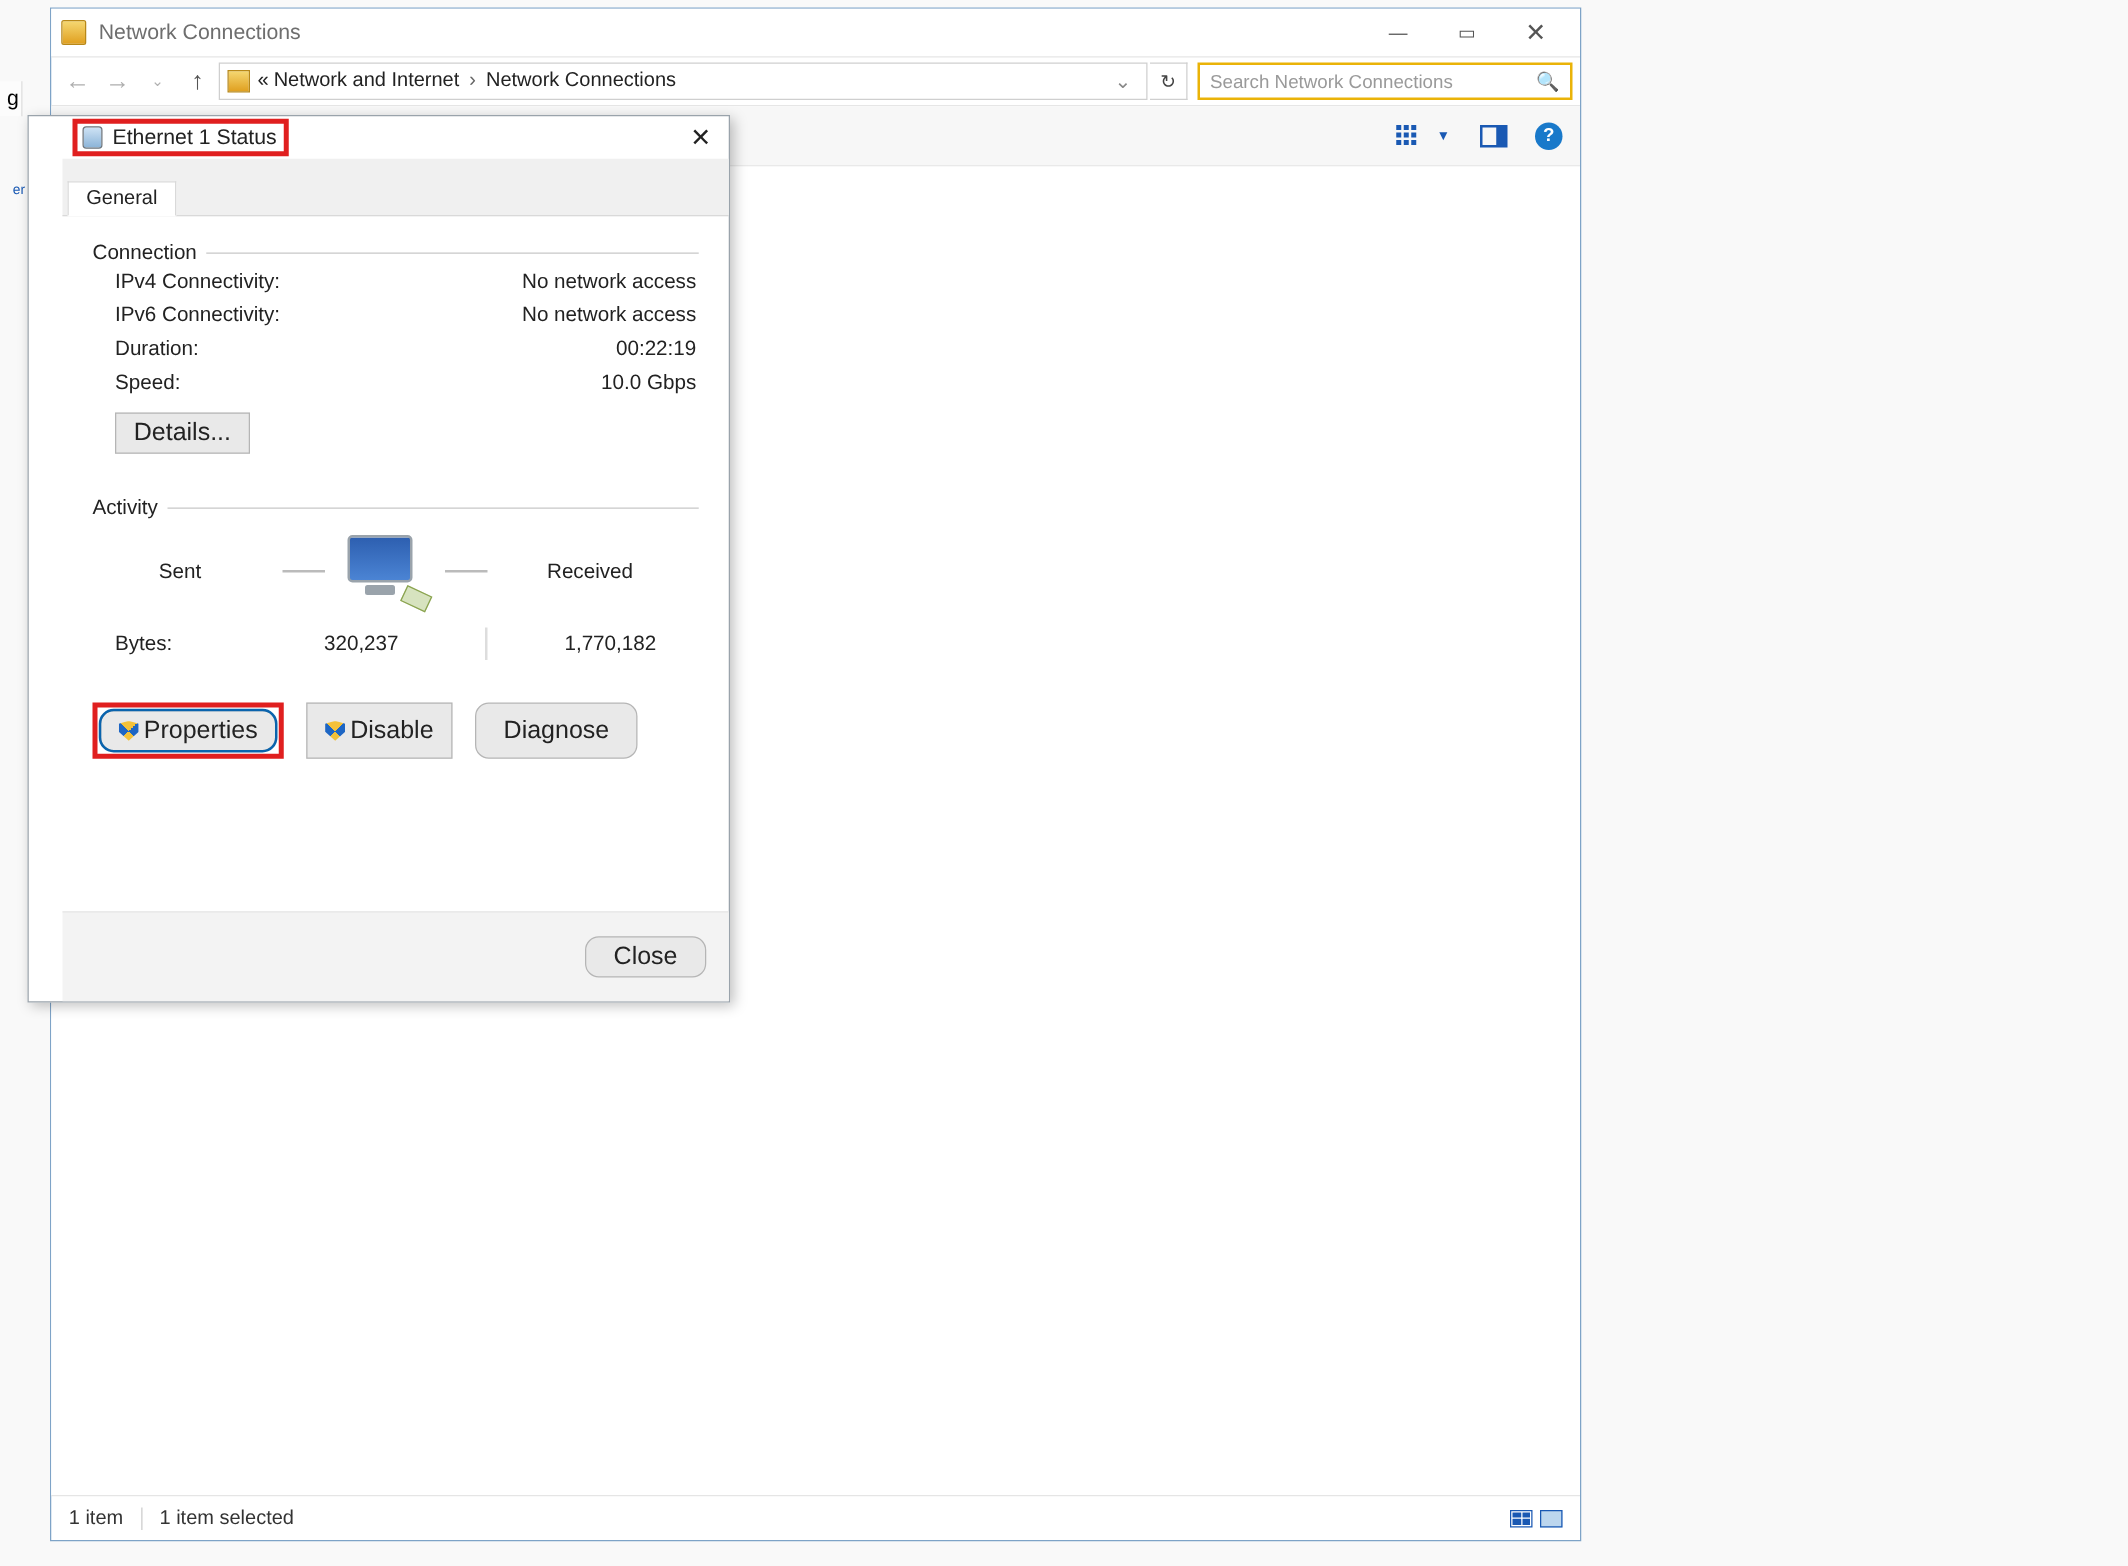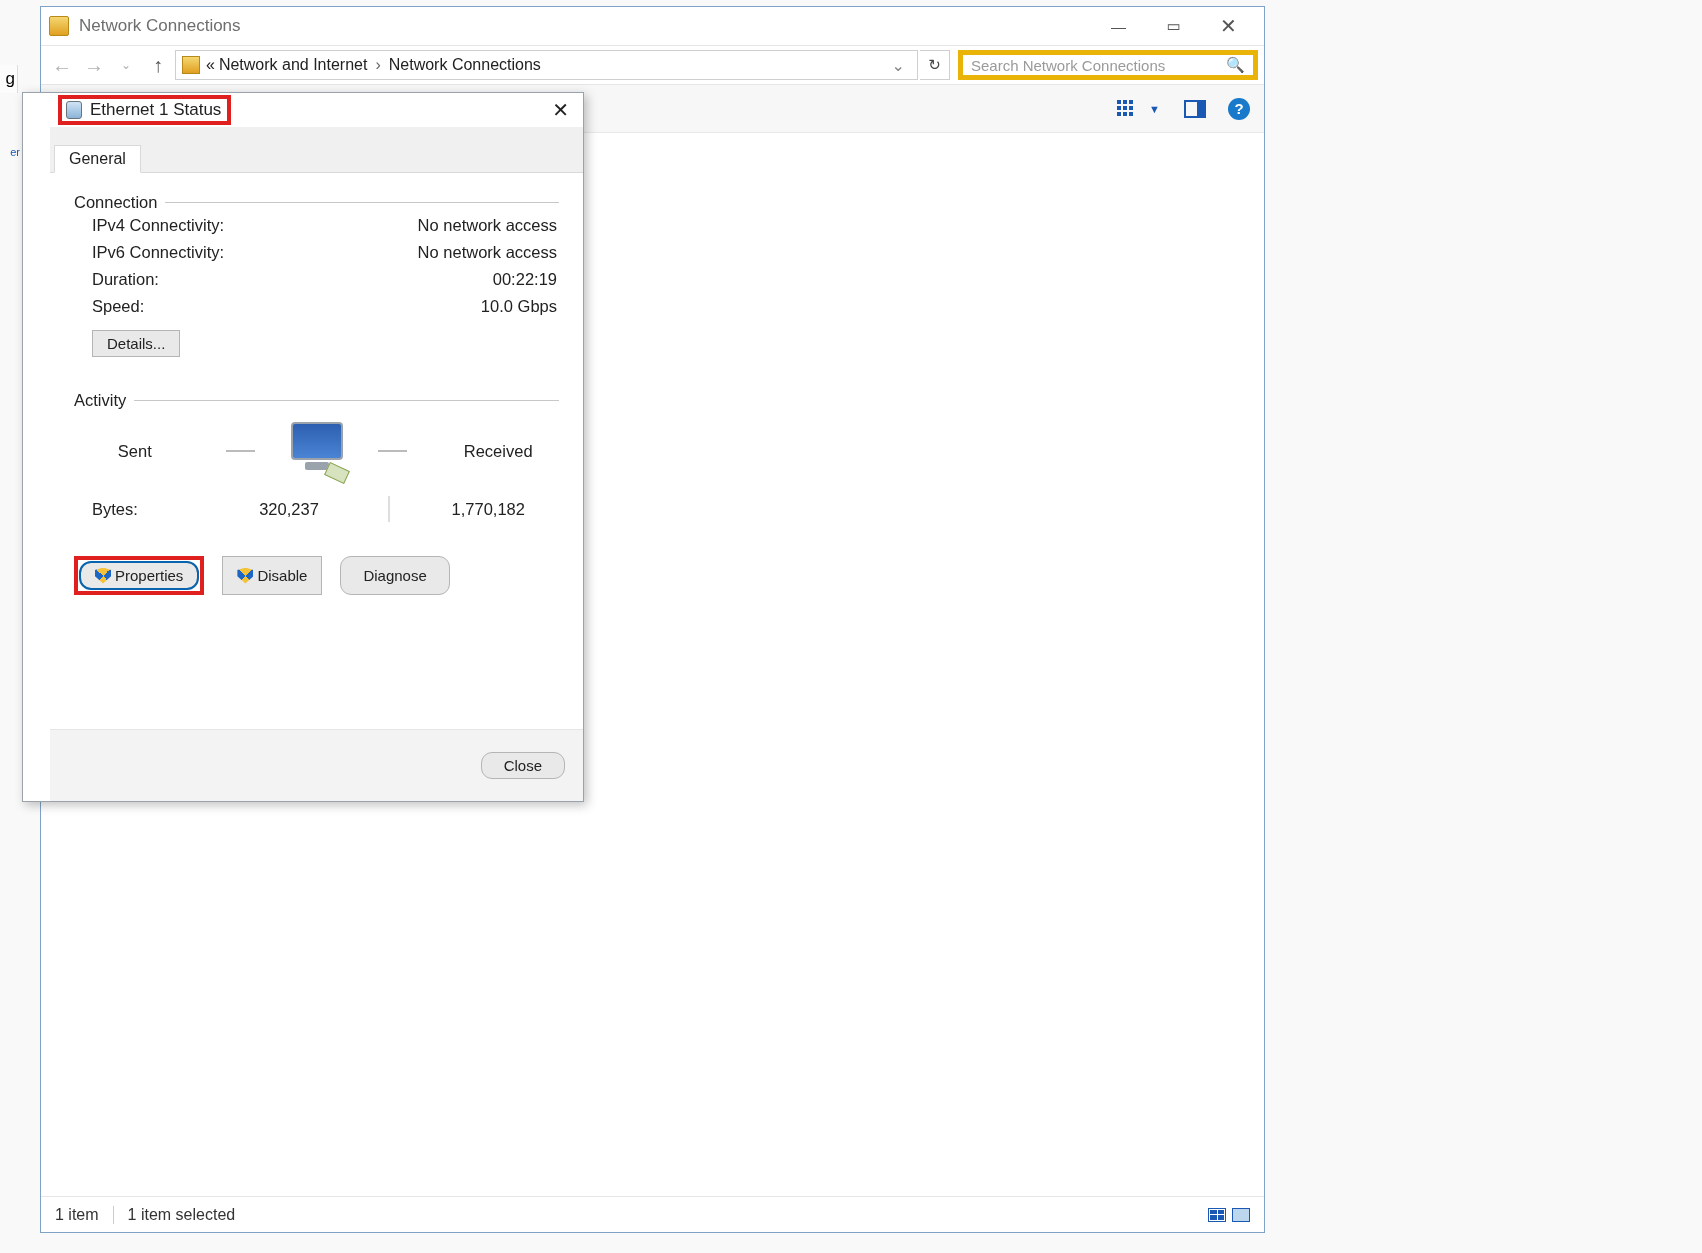--- a/index.html
+++ b/index.html
@@ -27,21 +27,21 @@
   .nav-arrow.up { color:#555; }
   .addr {
     flex:1; height:30px; border:1px solid #cfcfcf; display:flex; align-items:center; padding:0 6px; font-size:16px;
   }
   .addr .folder-ic { width:18px;height:18px;background:linear-gradient(#f5d771,#e0a020);border:1px solid #b88818;margin-right:6px;}
   .addr .crumb { padding:0 4px; }
   .addr .sep { padding:0 4px; color:#666;}
   .addr-end { color:#888; margin-left:auto; padding:0 6px;}
   .refresh { width:30px; height:30px; border:1px solid #cfcfcf; border-left:none; display:flex;align-items:center;justify-content:center;font-size:15px;color:#444;}
   .search {
-    width:300px; height:30px; border:5px solid #eab308; margin-left:6px; display:flex; align-items:center; padding:0 8px; color:#9a9a9a; font-size:15px;
+    width:300px; height:30px; border:2px solid #eab308; margin-left:6px; display:flex; align-items:center; padding:0 8px; color:#9a9a9a; font-size:15px;
   }
   .search .mag { margin-left:auto; color:#666; }
 
   .cmdbar {
     height:48px; background:#f7f7f7; border-bottom:1px solid #e9e9e9;
     display:flex; align-items:center; gap:22px; padding:0 14px; font-size:17px; color:#1a59b3;
   }
   .cmdbar-spacer{flex:1;}
   .cmd-chev{ color:#1a59b3; font-size:17px; font-weight:bold;}
   .help-ic { width:22px;height:22px;border-radius:50%;background:#1979ca;color:#fff;display:flex;align-items:center;justify-content:center;font-weight:bold;font-size:15px;}
@@ -80,30 +80,30 @@
   .tabstrip{ height:46px; background:#f0f0f0; border-bottom:1px solid #d9d9d9; display:flex; align-items:flex-end; padding-left:4px;}
   .tab{ background:#fff; border:1px solid #d9d9d9; border-bottom:1px solid #fff; padding:4px 14px; font-size:16px; position:relative; top:1px;}
   .dlg-body{ flex:1; padding:16px 24px 10px 24px; font-size:16.5px; color:#222; }
 
   .group-title{ display:flex; align-items:center; margin-top:4px;}
   .group-title span.t{ padding-right:8px; }
   .group-title .line{ flex:1; height:1px; background:#c8c8c8;}
   .kv{ display:flex; padding:4px 2px 4px 18px;}
   .kv .k{ width:180px;}
   .kv .v{ margin-left:auto; text-align:right; width:200px;}
-  .btn{ background:#e9e9e9; border:1px solid #b5b5b5; padding:4px 14px; font-size:15px; display:inline-flex; align-items:center; gap:4px;}
+  .btn{ background:#e9e9e9; border:1px solid #b5b5b5; padding:4px 14px; font-size:20px; display:inline-flex; align-items:center; gap:4px;}
   .btn.focus{ outline:2px solid #0a64ad; outline-offset:-1px;border-radius:11px;}
   .shield{ width:16px;height:16px; display:inline-block; background:
       conic-gradient(from 45deg,#1e66c4 0 25%,#f3c13a 25% 50%,#1e66c4 50% 75%,#f3c13a 75% 100%);
       clip-path:polygon(50% 0,100% 15%,100% 55%,50% 100%,0 55%,0 15%);
   }
   .red-box-prop{ border:4px solid #e01f1f; padding:2px; display:inline-block;}
 
   .activity{ margin-top:34px;}
-  .act-row{ display:flex; align-items:center; justify-content:center; gap:30px; margin-top:12px;}
+  .act-row{ display:flex; align-items:center; gap:12px; margin-top:12px;}
   .act-label{ width:140px; text-align:center;}
   .monitor{ width:72px;height:58px; position:relative;}
   .monitor .scr{position:absolute;left:6px;top:0;width:52px;height:38px;background:linear-gradient(#2d5fb0,#4b84d4);border:2px solid #9aa3ab;border-radius:4px;}
   .monitor .base{position:absolute;left:20px;top:40px;width:24px;height:8px;background:#9aa3ab;border-radius:2px;}
   .monitor .plug{position:absolute;right:0;bottom:0;width:22px;height:14px;background:#d7e3bf;border:1px solid #8aa34f;transform:rotate(25deg);}
   .dash{ width:34px;height:2px;background:#bbb;}
   .bytes-row{ display:flex; align-items:center; padding:16px 2px 0 18px;}
   .bytes-row .lab{ width:140px;}
   .bytes-row .val{ width:150px; text-align:center;}
   .bytes-row .mid{ width:2px;height:26px;background:#ddd; margin:0 30px;}

